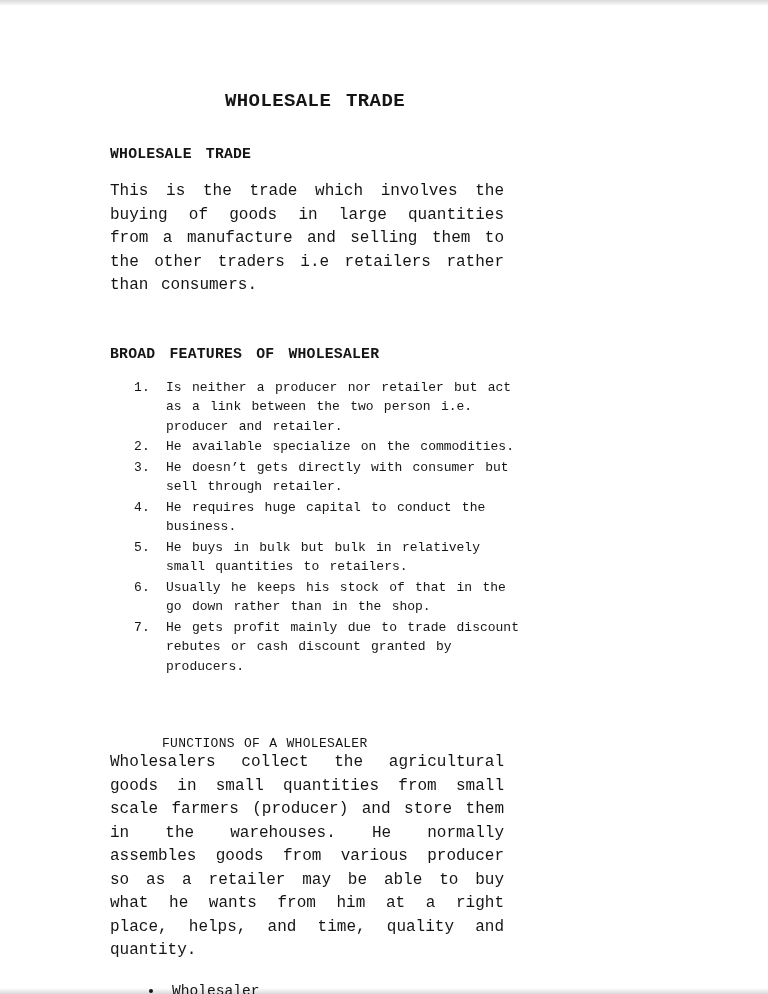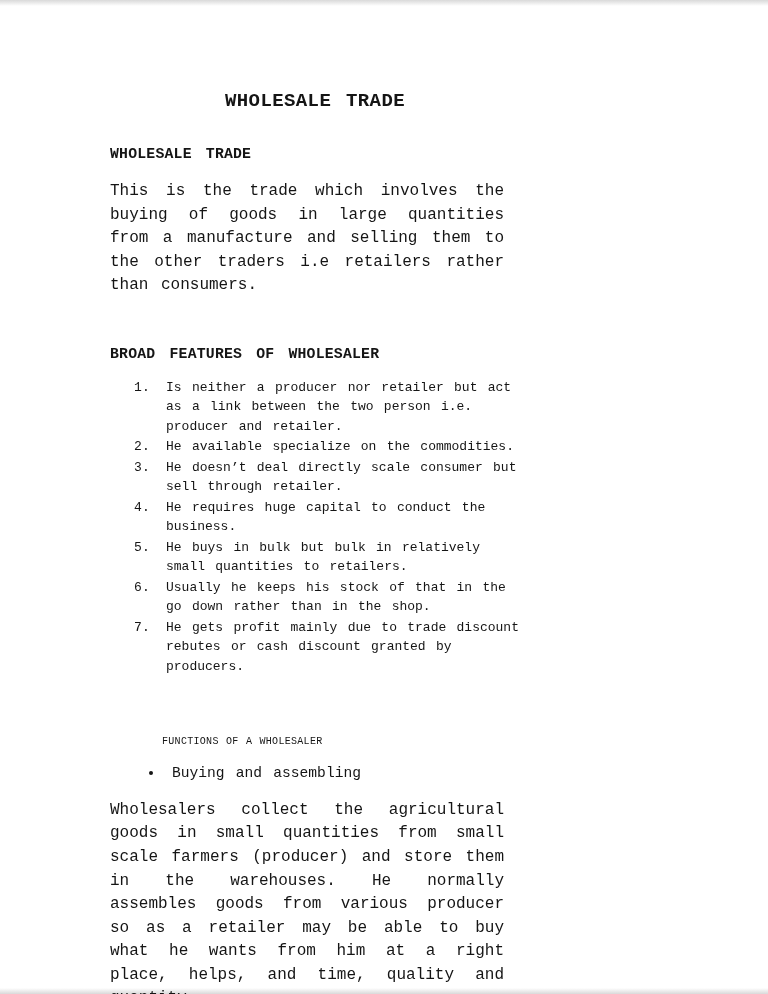--- a/index.html
+++ b/index.html
@@ -49,21 +49,21 @@
     padding-left: 22px;
     font-size: 13px;
     line-height: 1.5;
     word-spacing: 2.5px;
   }
   ol.feature-list li {
     padding-left: 6px;
     margin-bottom: 1px;
   }
   .sub-heading {
-    font-size: 10px;
+    font-size: 13px;
     font-weight: normal;
     margin: 60px 0 0 52px;
     letter-spacing: 0.3px;
     word-spacing: 1px;
   }
   p.functions-intro {
     margin-top: 36px;
   }
   ul.bullet-list {
     list-style: disc;
@@ -86,33 +86,30 @@
   <h2 class="heading">WHOLESALE TRADE</h2>
 
   <p class="body-text">This is the trade which involves the buying of goods in large quantities from a manufacture and selling them to the other traders i.e retailers rather than consumers.</p>
 
 
   <h2 class="heading features">BROAD FEATURES OF WHOLESALER</h2>
 
   <ol class="feature-list">
     <li>Is neither a producer nor retailer but act as a link between the two person i.e. producer and retailer.</li>
     <li>He available specialize on the commodities.</li>
-    <li>He doesn’t deal directly scale consumer but sell through retailer.</li>
+    <li>He doesn’t gets directly with consumer but sell through retailer.</li>
     <li>He requires huge capital to conduct the business.</li>
     <li>He buys in bulk but bulk in relatively small quantities to retailers.</li>
     <li>Usually he keeps his stock of that in the go down rather than in the shop.</li>
     <li>He gets profit mainly due to trade discount rebutes or cash discount granted by producers.</li>
   </ol>
 
   <h3 class="sub-heading">FUNCTIONS OF A WHOLESALER</h3>
 
 
-  <ul class="bullet-list tight">
-    <li>Buying and assembling</li>
-  </ul>
 
   <p class="body-text">Wholesalers collect the agricultural goods in small quantities from small scale farmers (producer) and store them in the warehouses. He normally assembles goods from various producer so as a retailer may be able to buy what he wants from him at a right place, helps, and time, quality and quantity.</p>
 
   <ul class="bullet-list tight">
     <li>Wholesaler</li>
   </ul>
 
 
 </div>
 

